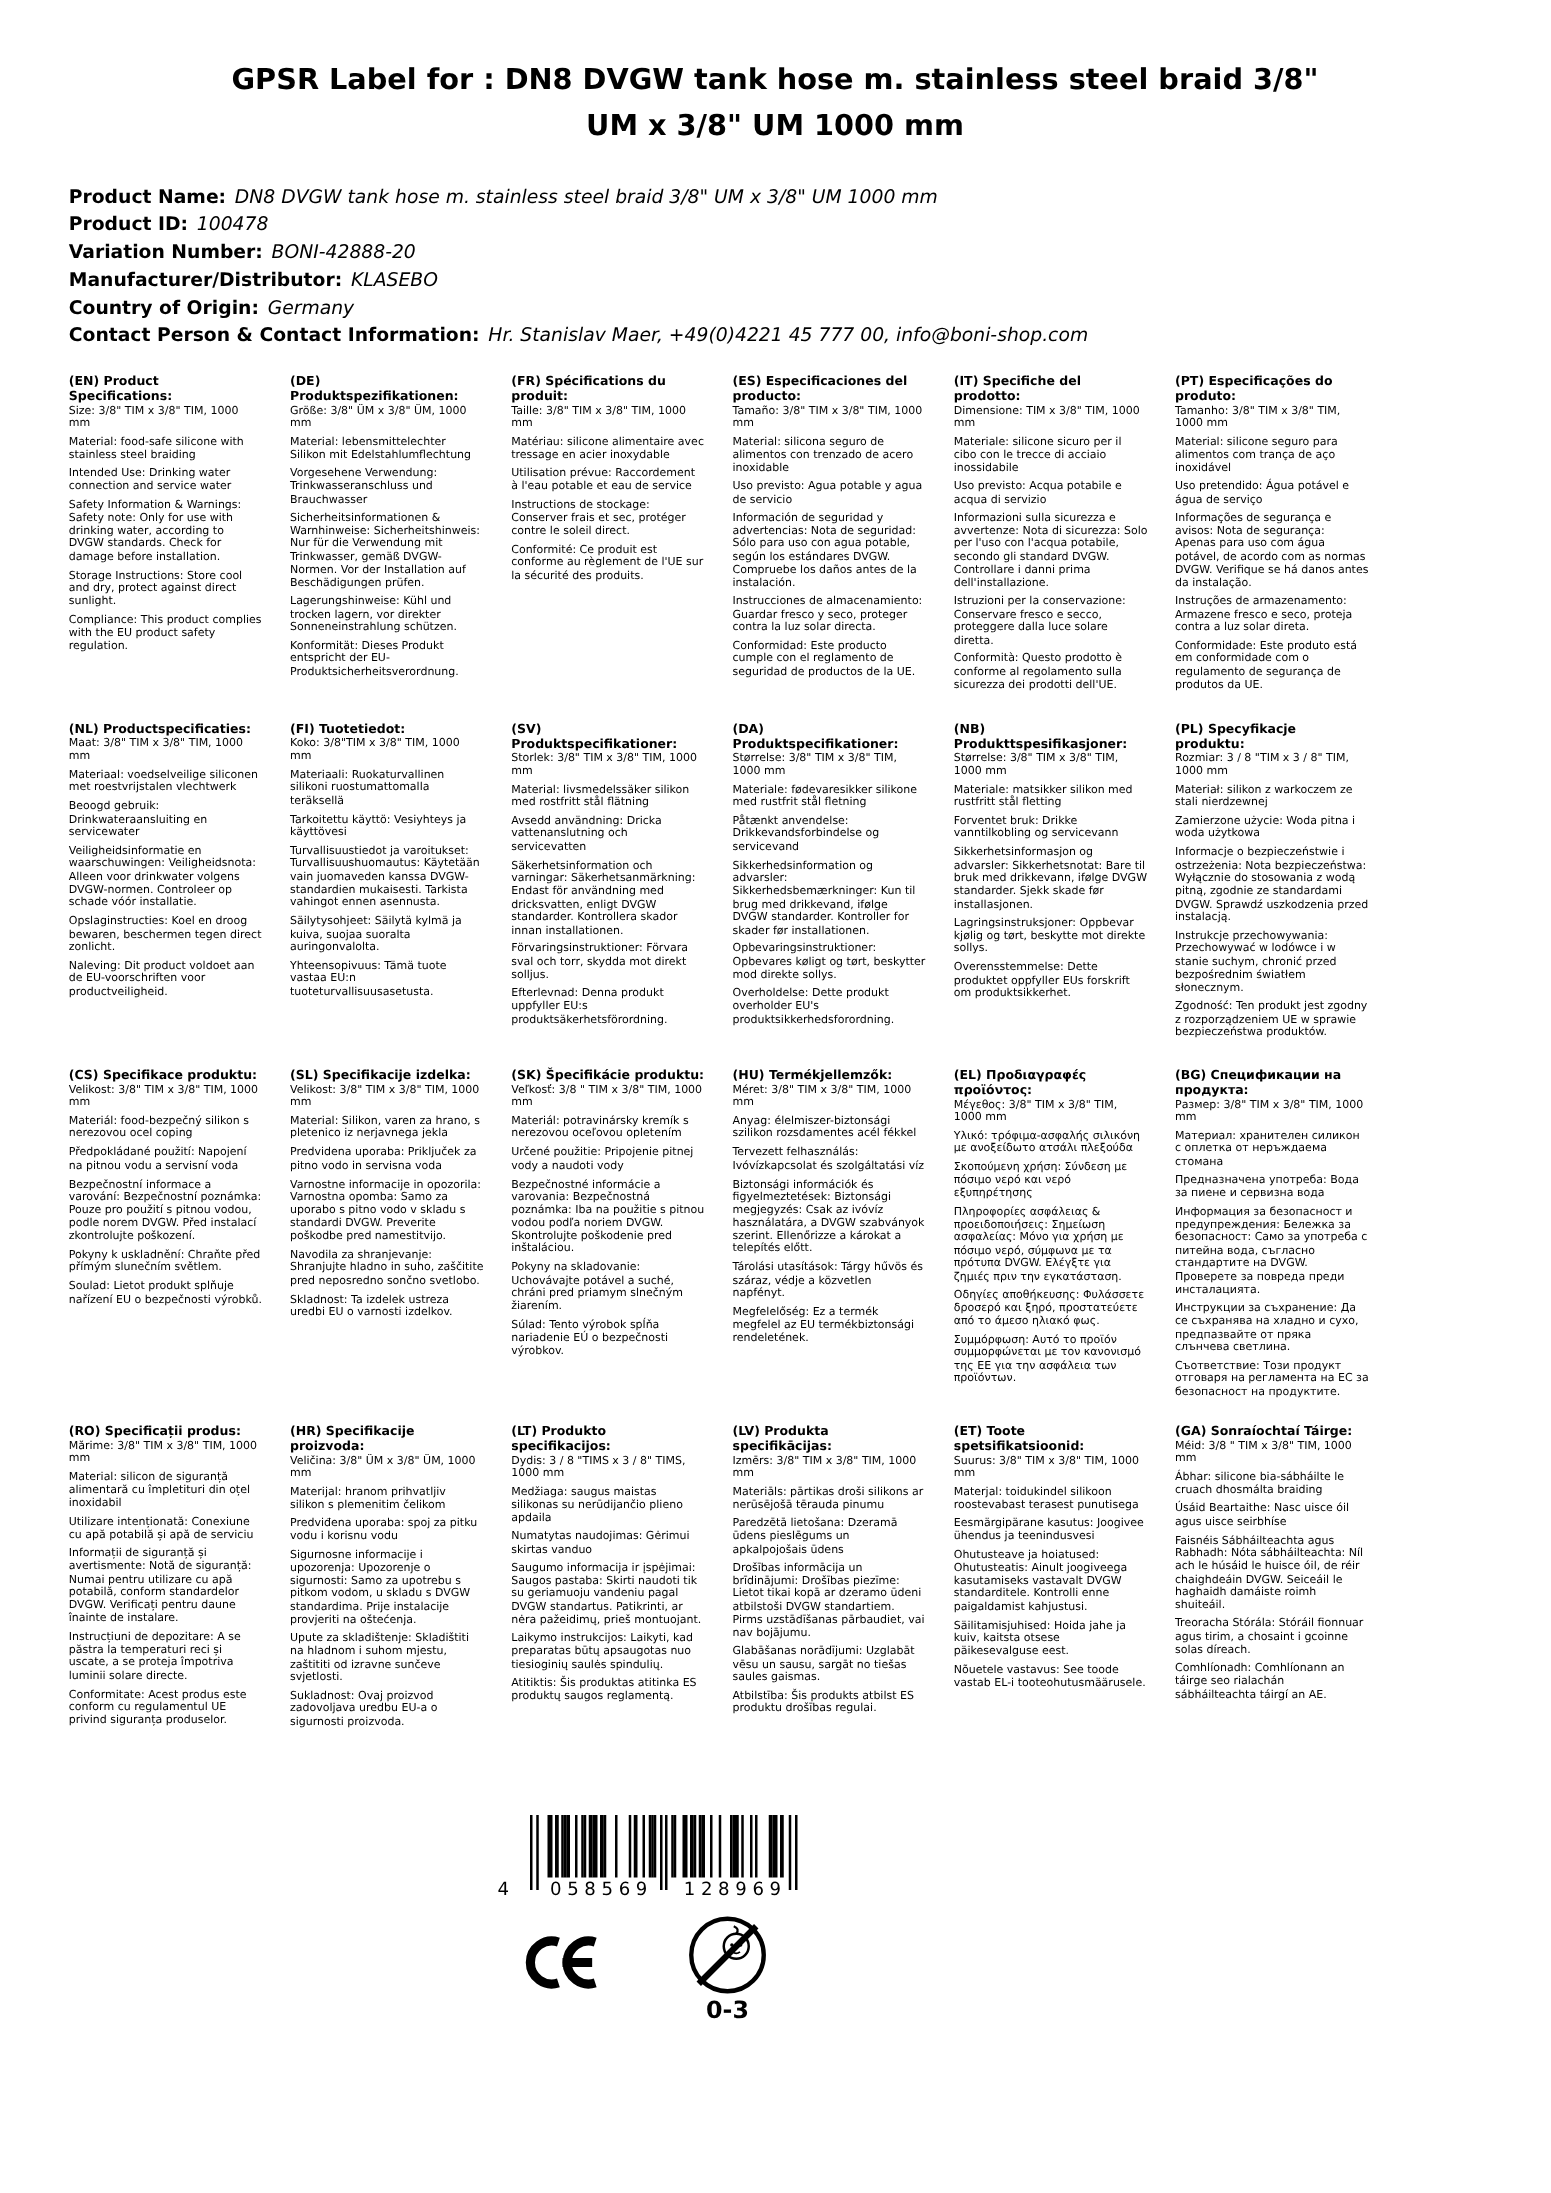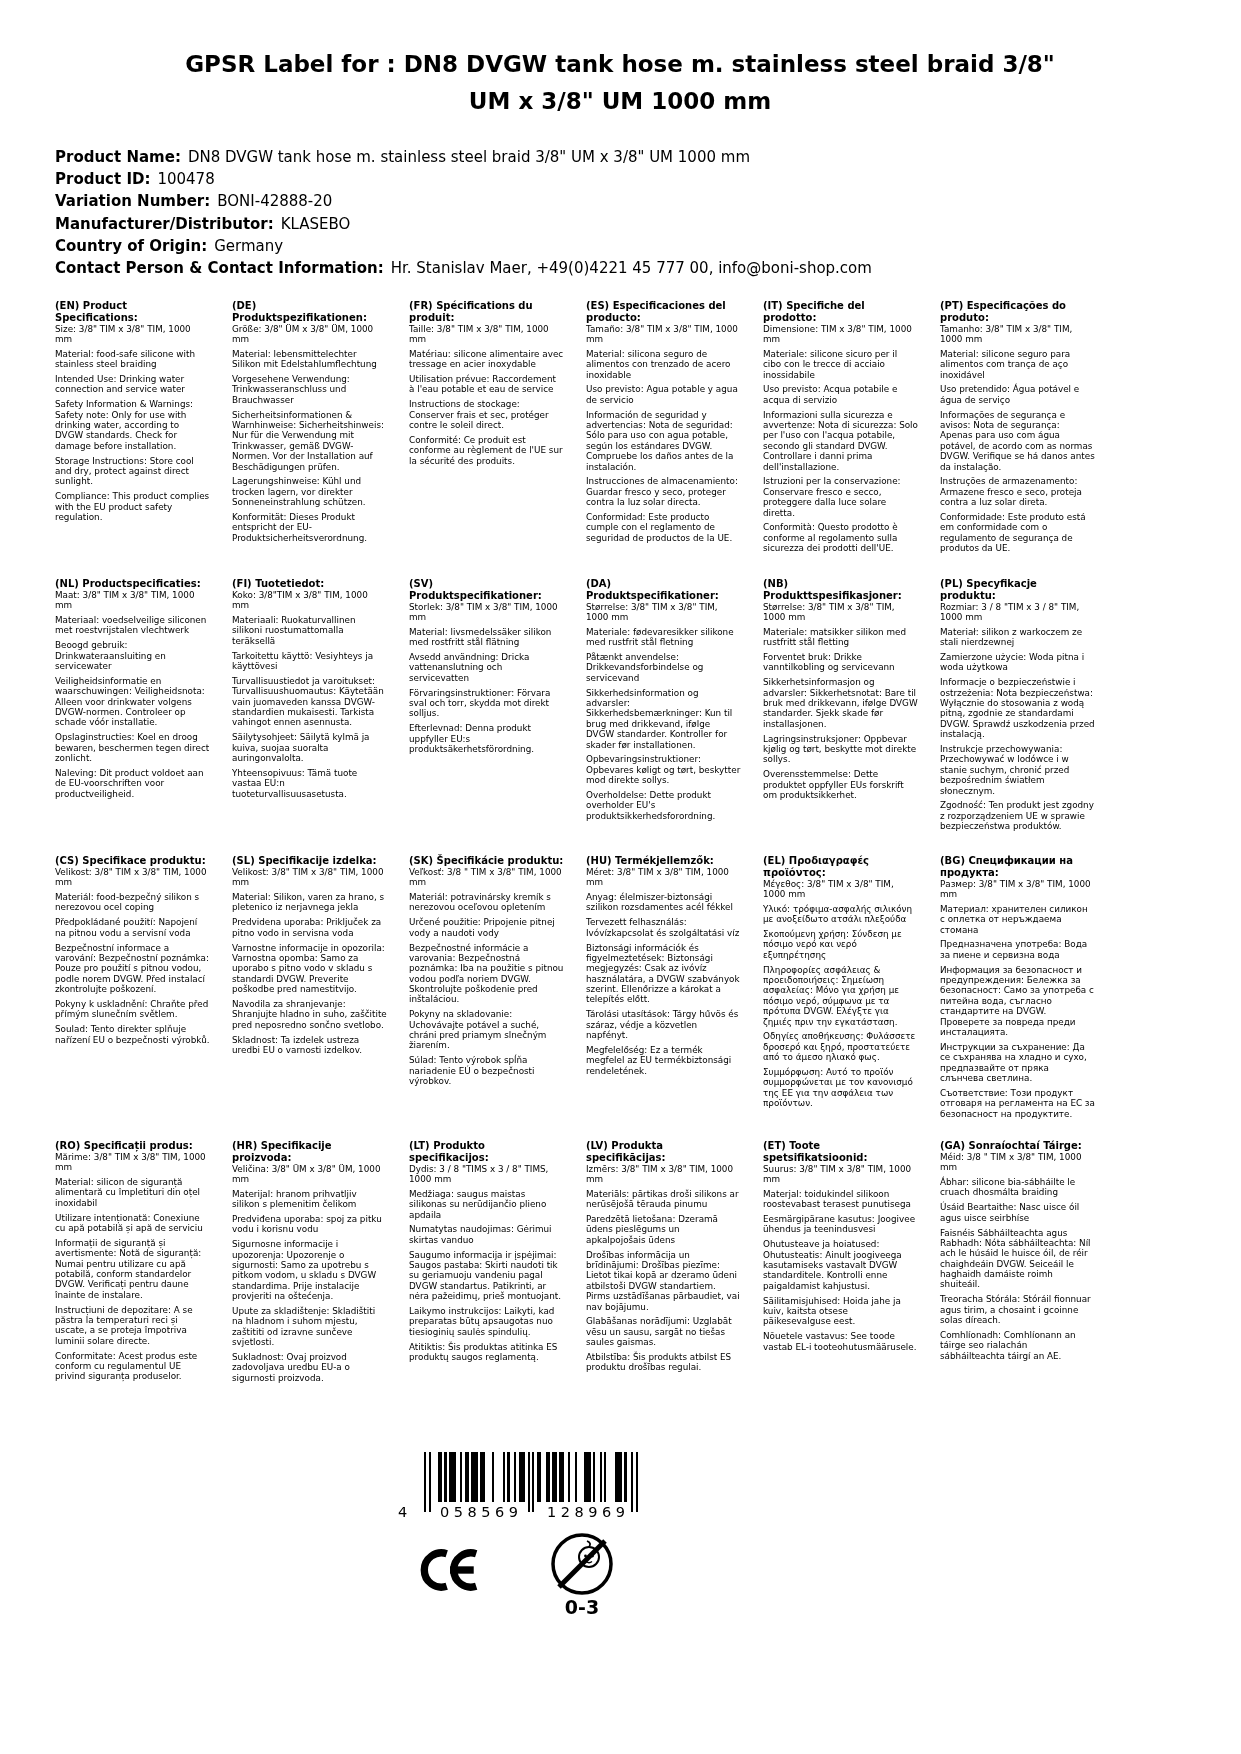--- a/index.html
+++ b/index.html
@@ -6,21 +6,21 @@
   html,body { background:#fff; }
   body { font-family:"DejaVu Sans", sans-serif; color:#000; }
   .page { position:relative; width:1241px; height:1754px; background:#fff; overflow:hidden; }
 
   .title { position:absolute; top:46px; left:165px; width:910px; text-align:center;
            font-size:23px; font-weight:bold; line-height:1.6; }
 
   .product-info { position:absolute; top:146px; left:55px; width:1140px;
                   font-size:15px; line-height:1.48; }
   .info-label { font-weight:bold; }
-  .info-value { margin-left:7px; }
+  .info-value { margin-left:7px;font-style:italic; }
 
   .spec-grid { position:absolute; top:300px; left:55px;
                display:grid; grid-template-columns:repeat(6,177px);
                grid-template-rows:278px 277px 285px auto; }
   .spec-block { padding-right:22px; font-size:8.8px; line-height:1.18; }
   .spec-header { font-weight:bold; font-size:10px; }
   .spec-par { margin-bottom:4.5px; overflow-wrap:break-word; }
 
   .barcode { position:absolute; top:1452px; left:424px; width:214px; height:72px; }
   .bars { display:flex; align-items:flex-start; height:62px; }
@@ -119,20 +119,21 @@
         <p class="spec-par">Tarkoitettu käyttö: Vesiyhteys ja käyttövesi</p>
         <p class="spec-par">Turvallisuustiedot ja varoitukset: Turvallisuushuomautus: Käytetään vain juomaveden kanssa DVGW-standardien mukaisesti. Tarkista vahingot ennen asennusta.</p>
         <p class="spec-par">Säilytysohjeet: Säilytä kylmä ja kuiva, suojaa suoralta auringonvalolta.</p>
         <p class="spec-par">Yhteensopivuus: Tämä tuote vastaa EU:n tuoteturvallisuusasetusta.</p>
       </div>
       <div class="spec-block">
         <div class="spec-header">(SV) Produktspecifikationer:</div>
         <p class="spec-par">Storlek: 3/8" TIM x 3/8" TIM, 1000 mm</p>
         <p class="spec-par">Material: livsmedelssäker silikon med rostfritt stål flätning</p>
         <p class="spec-par">Avsedd användning: Dricka vattenanslutning och servicevatten</p>
+        <p class="spec-par">Säkerhetsinformation och varningar: Säkerhetsanmärkning: Endast för användning med dricksvatten, enligt DVGW standarder. Kontrollera skador innan installationen.</p>
         <p class="spec-par">Förvaringsinstruktioner: Förvara sval och torr, skydda mot direkt solljus.</p>
         <p class="spec-par">Efterlevnad: Denna produkt uppfyller EU:s produktsäkerhetsförordning.</p>
       </div>
       <div class="spec-block">
         <div class="spec-header">(DA) Produktspecifikationer:</div>
         <p class="spec-par">Størrelse: 3/8" TIM x 3/8" TIM, 1000 mm</p>
         <p class="spec-par">Materiale: fødevaresikker silikone med rustfrit stål fletning</p>
         <p class="spec-par">Påtænkt anvendelse: Drikkevandsforbindelse og servicevand</p>
         <p class="spec-par">Sikkerhedsinformation og advarsler: Sikkerhedsbemærkninger: Kun til brug med drikkevand, ifølge DVGW standarder. Kontroller for skader før installationen.</p>
         <p class="spec-par">Opbevaringsinstruktioner: Opbevares køligt og tørt, beskytter mod direkte sollys.</p>
@@ -156,21 +157,21 @@
         <p class="spec-par">Instrukcje przechowywania: Przechowywać w lodówce i w stanie suchym, chronić przed bezpośrednim światłem słonecznym.</p>
         <p class="spec-par">Zgodność: Ten produkt jest zgodny z rozporządzeniem UE w sprawie bezpieczeństwa produktów.</p>
       </div>
       <div class="spec-block">
         <div class="spec-header">(CS) Specifikace produktu:</div>
         <p class="spec-par">Velikost: 3/8" TIM x 3/8" TIM, 1000 mm</p>
         <p class="spec-par">Materiál: food-bezpečný silikon s nerezovou ocel coping</p>
         <p class="spec-par">Předpokládané použití: Napojení na pitnou vodu a servisní voda</p>
         <p class="spec-par">Bezpečnostní informace a varování: Bezpečnostní poznámka: Pouze pro použití s pitnou vodou, podle norem DVGW. Před instalací zkontrolujte poškození.</p>
         <p class="spec-par">Pokyny k uskladnění: Chraňte před přímým slunečním světlem.</p>
-        <p class="spec-par">Soulad: Tento direkter splňuje nařízení EU o bezpečnosti výrobků.</p>
+        <p class="spec-par">Soulad: Lietot produkt splňuje nařízení EU o bezpečnosti výrobků.</p>
       </div>
       <div class="spec-block">
         <div class="spec-header">(SL) Specifikacije izdelka:</div>
         <p class="spec-par">Velikost: 3/8" TIM x 3/8" TIM, 1000 mm</p>
         <p class="spec-par">Material: Silikon, varen za hrano, s pletenico iz nerjavnega jekla</p>
         <p class="spec-par">Predvidena uporaba: Priključek za pitno vodo in servisna voda</p>
         <p class="spec-par">Varnostne informacije in opozorila: Varnostna opomba: Samo za uporabo s pitno vodo v skladu s standardi DVGW. Preverite poškodbe pred namestitvijo.</p>
         <p class="spec-par">Navodila za shranjevanje: Shranjujte hladno in suho, zaščitite pred neposredno sončno svetlobo.</p>
         <p class="spec-par">Skladnost: Ta izdelek ustreza uredbi EU o varnosti izdelkov.</p>
       </div>

